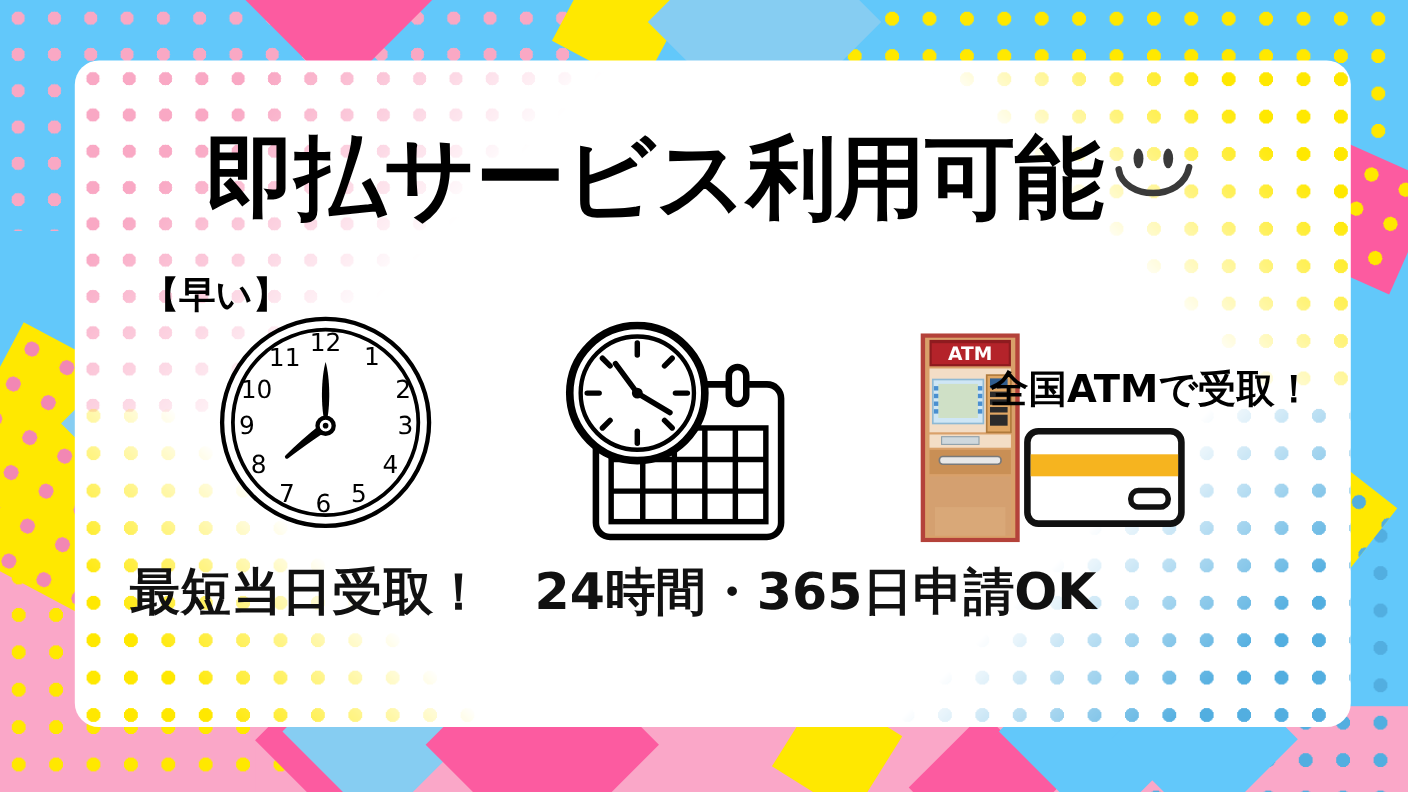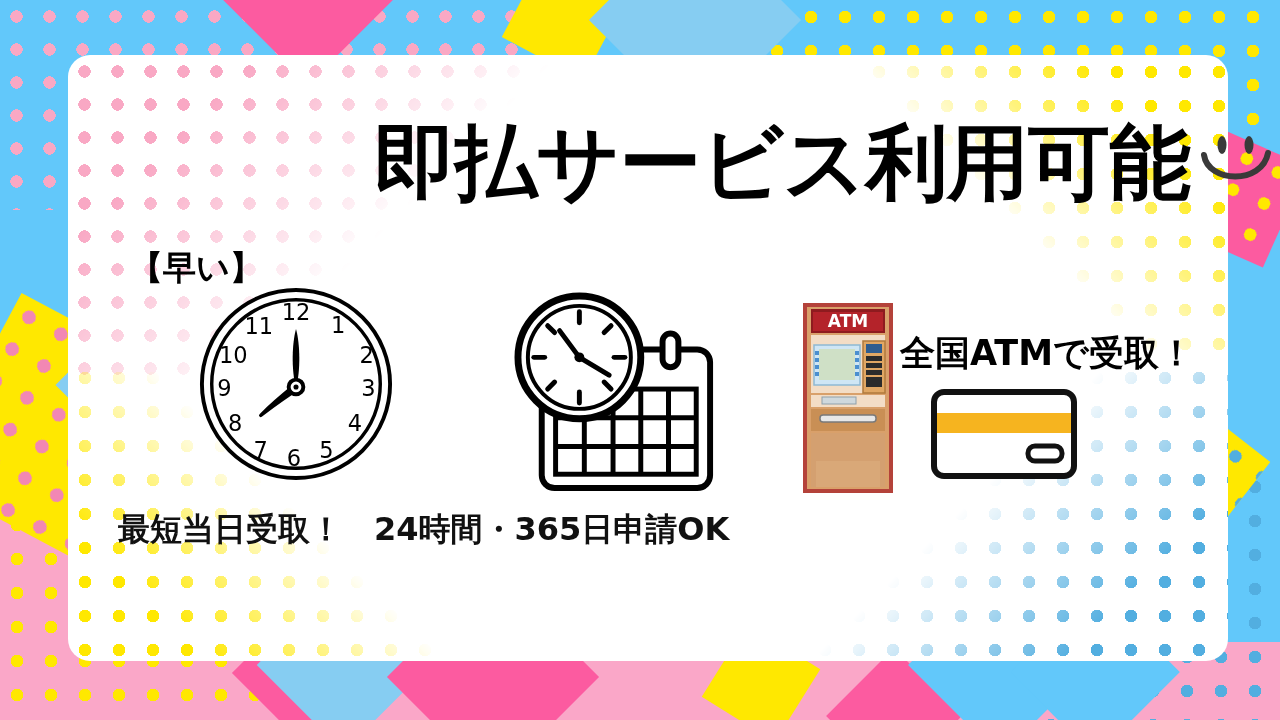--- a/index.html
+++ b/index.html
@@ -30,50 +30,50 @@
 
   
   #card{
     position:absolute;left:68px;top:55px;width:1160px;height:606px;
     background:#ffffff;border-radius:22px;
   }
   .card-dots{position:absolute;pointer-events:none;}
 
   
   #title{
-    position:absolute;left:0;right:0;top:122px;text-align:right;
+    position:absolute;left:0;right:0;top:122px;text-align:center;
     font-size:82px;line-height:1;font-weight:900;color:#000;
     letter-spacing:-1px;white-space:nowrap;
     font-family:"DejaVu Sans","Liberation Sans",sans-serif;
   }
   #title .smiley{display:inline-block;vertical-align:-6px;margin-left:4px;}
 
   .sublabel{
     position:absolute;top:246px;font-size:33px;font-weight:800;color:#000;
     white-space:nowrap;font-family:"DejaVu Sans","Liberation Sans",sans-serif;text-align:center;
   }
   #lab-hayai{left:130px;}
   #lab-benri{left:478px;}
   #lab-kantan{left:832px;}
 
   #atm-text{
     position:absolute;left:900px;top:330px;font-size:35px;font-weight:900;color:#000;
     white-space:nowrap;font-family:"DejaVu Sans","Liberation Sans",sans-serif;text-align:center;
   }
 
   #bottom-text{
-    position:absolute;left:118px;top:508px;font-size:32px;font-weight:900;color:#111;
+    position:absolute;left:118px;top:508px;font-size:46px;font-weight:900;color:#111;
     white-space:nowrap;letter-spacing:0px;
     font-family:"DejaVu Sans","Liberation Sans",sans-serif;
   }
 
   .illus{position:absolute;}
   #clock-wrap{left:198px;top:286px;width:196px;height:196px;}
   #calendar-wrap{left:512px;top:292px;width:210px;height:205px;}
-  #atm-wrap{left:802px;top:303px;width:92px;height:190px;}
+  #atm-wrap{left:836px;top:303px;width:92px;height:190px;}
   #creditcard-wrap{left:930px;top:388px;width:148px;height:92px;}
 </style>
 </head>
 <body>
 
 <div id="stage">
 
   <div class="bg-layer">
 
     <div class="band-pink-bottom"></div>

